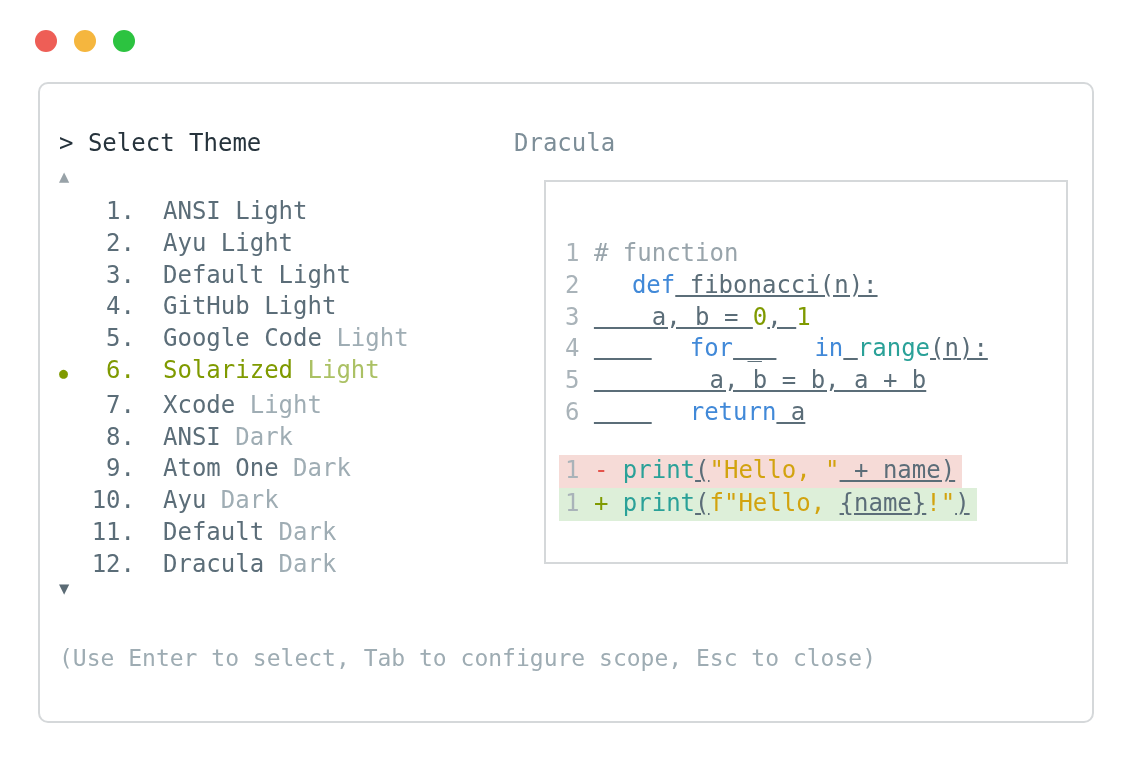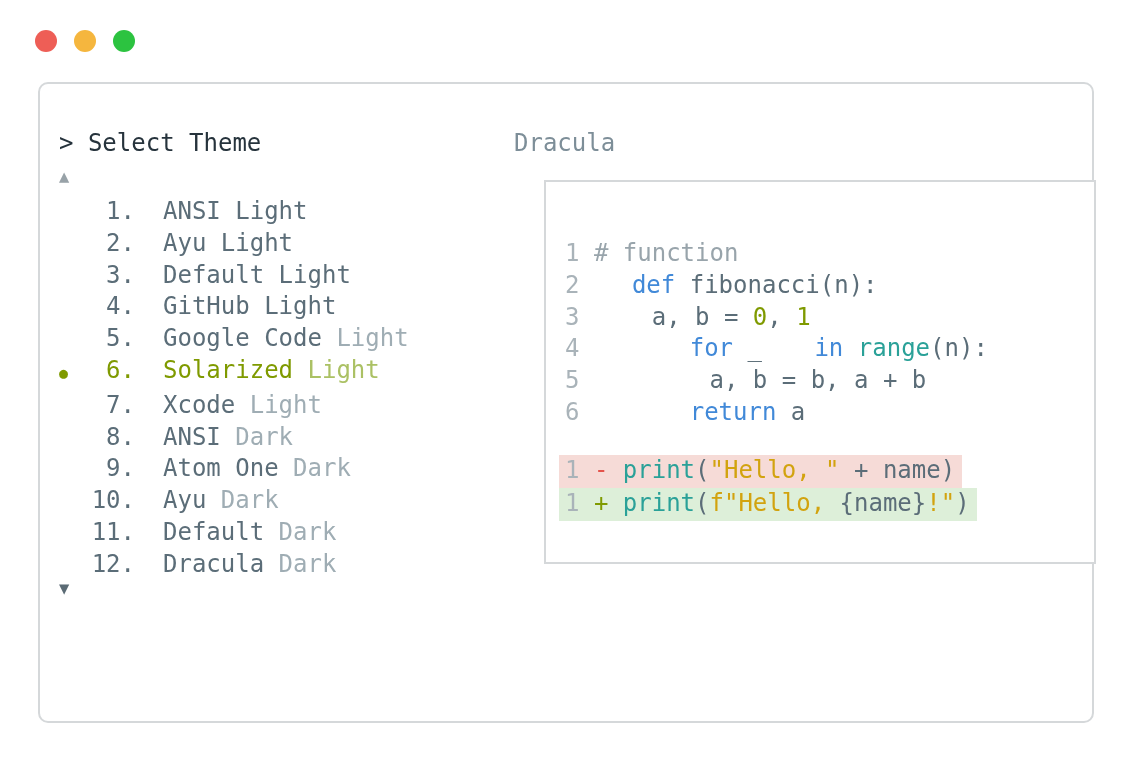--- a/index.html
+++ b/index.html
@@ -25,25 +25,25 @@
   .lrow{display:flex;align-items:baseline;line-height:31.8px;color:var(--slate);cursor:pointer;}
   .lrow.sel{color:var(--olive);}
   .bcol{display:inline-block;width:32px;font-size:15px;}
   .bcol.on{color:var(--olive);}
   .ncol{display:inline-block;width:44px;text-align:right;}
   .nm{margin-left:28px;}
   .sf.normal{color:var(--slate);}
   .sf.dim{color:var(--dim);}
   .sf.selected{color:var(--olive-dim);}
   
-  .pbox{position:absolute;left:504px;top:96px;width:520px;height:380px;border:2px solid var(--border);background:#fff;padding-left:28px;}
+  .pbox{position:absolute;left:504px;top:96px;width:520px;height:380px;border:2px solid var(--border);background:#fff;}
   .codes{position:absolute;left:19px;top:56px;font-size:24px;white-space:pre;}
   .cline{line-height:31.8px;}
   .ln{color:var(--linenum);}
-  .c-plain{color:var(--slate);}
+  .c-plain{color:var(--slate);text-decoration:underline;}
   .c-kw{color:var(--blue);margin-left:38px;}
   .c-fn{color:var(--teal);}
   .c-num{color:var(--olive);}
   .c-str{color:var(--gold);}
   .c-com{color:var(--comment);}
   .c-minus{color:var(--red);}
   .c-plus{color:var(--olive);}
   .diffs{position:absolute;left:19px;top:273px;font-size:24px;white-space:pre;}
   .dline{line-height:31.8px;}
   .dbg{display:inline-block;padding:0 7px 1px 6px;margin-left:-6px;}
@@ -73,15 +73,16 @@
 
     <div class="tlist" id="theme-list"><div class="lrow"><span class="bcol"></span><span class="ncol">1.</span><span class="nm">ANSI</span><span class="sf normal"> Light</span></div><div class="lrow"><span class="bcol"></span><span class="ncol">2.</span><span class="nm">Ayu</span><span class="sf normal"> Light</span></div><div class="lrow"><span class="bcol"></span><span class="ncol">3.</span><span class="nm">Default</span><span class="sf normal"> Light</span></div><div class="lrow"><span class="bcol"></span><span class="ncol">4.</span><span class="nm">GitHub</span><span class="sf normal"> Light</span></div><div class="lrow"><span class="bcol"></span><span class="ncol">5.</span><span class="nm">Google Code</span><span class="sf dim"> Light</span></div><div class="lrow sel"><span class="bcol on">●</span><span class="ncol">6.</span><span class="nm">Solarized</span><span class="sf selected"> Light</span></div><div class="lrow"><span class="bcol"></span><span class="ncol">7.</span><span class="nm">Xcode</span><span class="sf dim"> Light</span></div><div class="lrow"><span class="bcol"></span><span class="ncol">8.</span><span class="nm">ANSI</span><span class="sf dim"> Dark</span></div><div class="lrow"><span class="bcol"></span><span class="ncol">9.</span><span class="nm">Atom One</span><span class="sf dim"> Dark</span></div><div class="lrow"><span class="bcol"></span><span class="ncol">10.</span><span class="nm">Ayu</span><span class="sf dim"> Dark</span></div><div class="lrow"><span class="bcol"></span><span class="ncol">11.</span><span class="nm">Default</span><span class="sf dim"> Dark</span></div><div class="lrow"><span class="bcol"></span><span class="ncol">12.</span><span class="nm">Dracula</span><span class="sf dim"> Dark</span></div></div>
 
     <button class="scroll down">▼</button>
 
     <div class="pbox">
       <div class="codes" id="code-lines"><div class="cline"><span class="ln">1 </span><span class="c-com"># function</span></div><div class="cline"><span class="ln">2 </span><span class="c-kw">def</span><span class="c-plain"> fibonacci(n):</span></div><div class="cline"><span class="ln">3 </span><span class="c-plain">    a, b = </span><span class="c-num">0</span><span class="c-plain">, </span><span class="c-num">1</span></div><div class="cline"><span class="ln">4 </span><span class="c-plain">    </span><span class="c-kw">for</span><span class="c-plain"> _ </span><span class="c-kw">in</span><span class="c-plain"> </span><span class="c-fn">range</span><span class="c-plain">(n):</span></div><div class="cline"><span class="ln">5 </span><span class="c-plain">        a, b = b, a + b</span></div><div class="cline"><span class="ln">6 </span><span class="c-plain">    </span><span class="c-kw">return</span><span class="c-plain"> a</span></div></div>
       <div class="diffs" id="diff-lines"><div class="dline"><span class="dbg removed"><span class="ln">1 </span><span class="c-minus">- </span><span class="c-fn">print</span><span class="c-plain">(</span><span class="c-str">"Hello, "</span><span class="c-plain"> + name)</span></span></div><div class="dline"><span class="dbg added"><span class="ln">1 </span><span class="c-plus">+ </span><span class="c-fn">print</span><span class="c-plain">(</span><span class="c-str">f"Hello, </span><span class="c-plain">{name}</span><span class="c-str">!"</span><span class="c-plain">)</span></span></div></div>
     </div>
 
+    <div class="hint">(Use Enter to select, Tab to configure scope, Esc to close)</div>
 
   </div>
 </div>
 
 </body></html>

